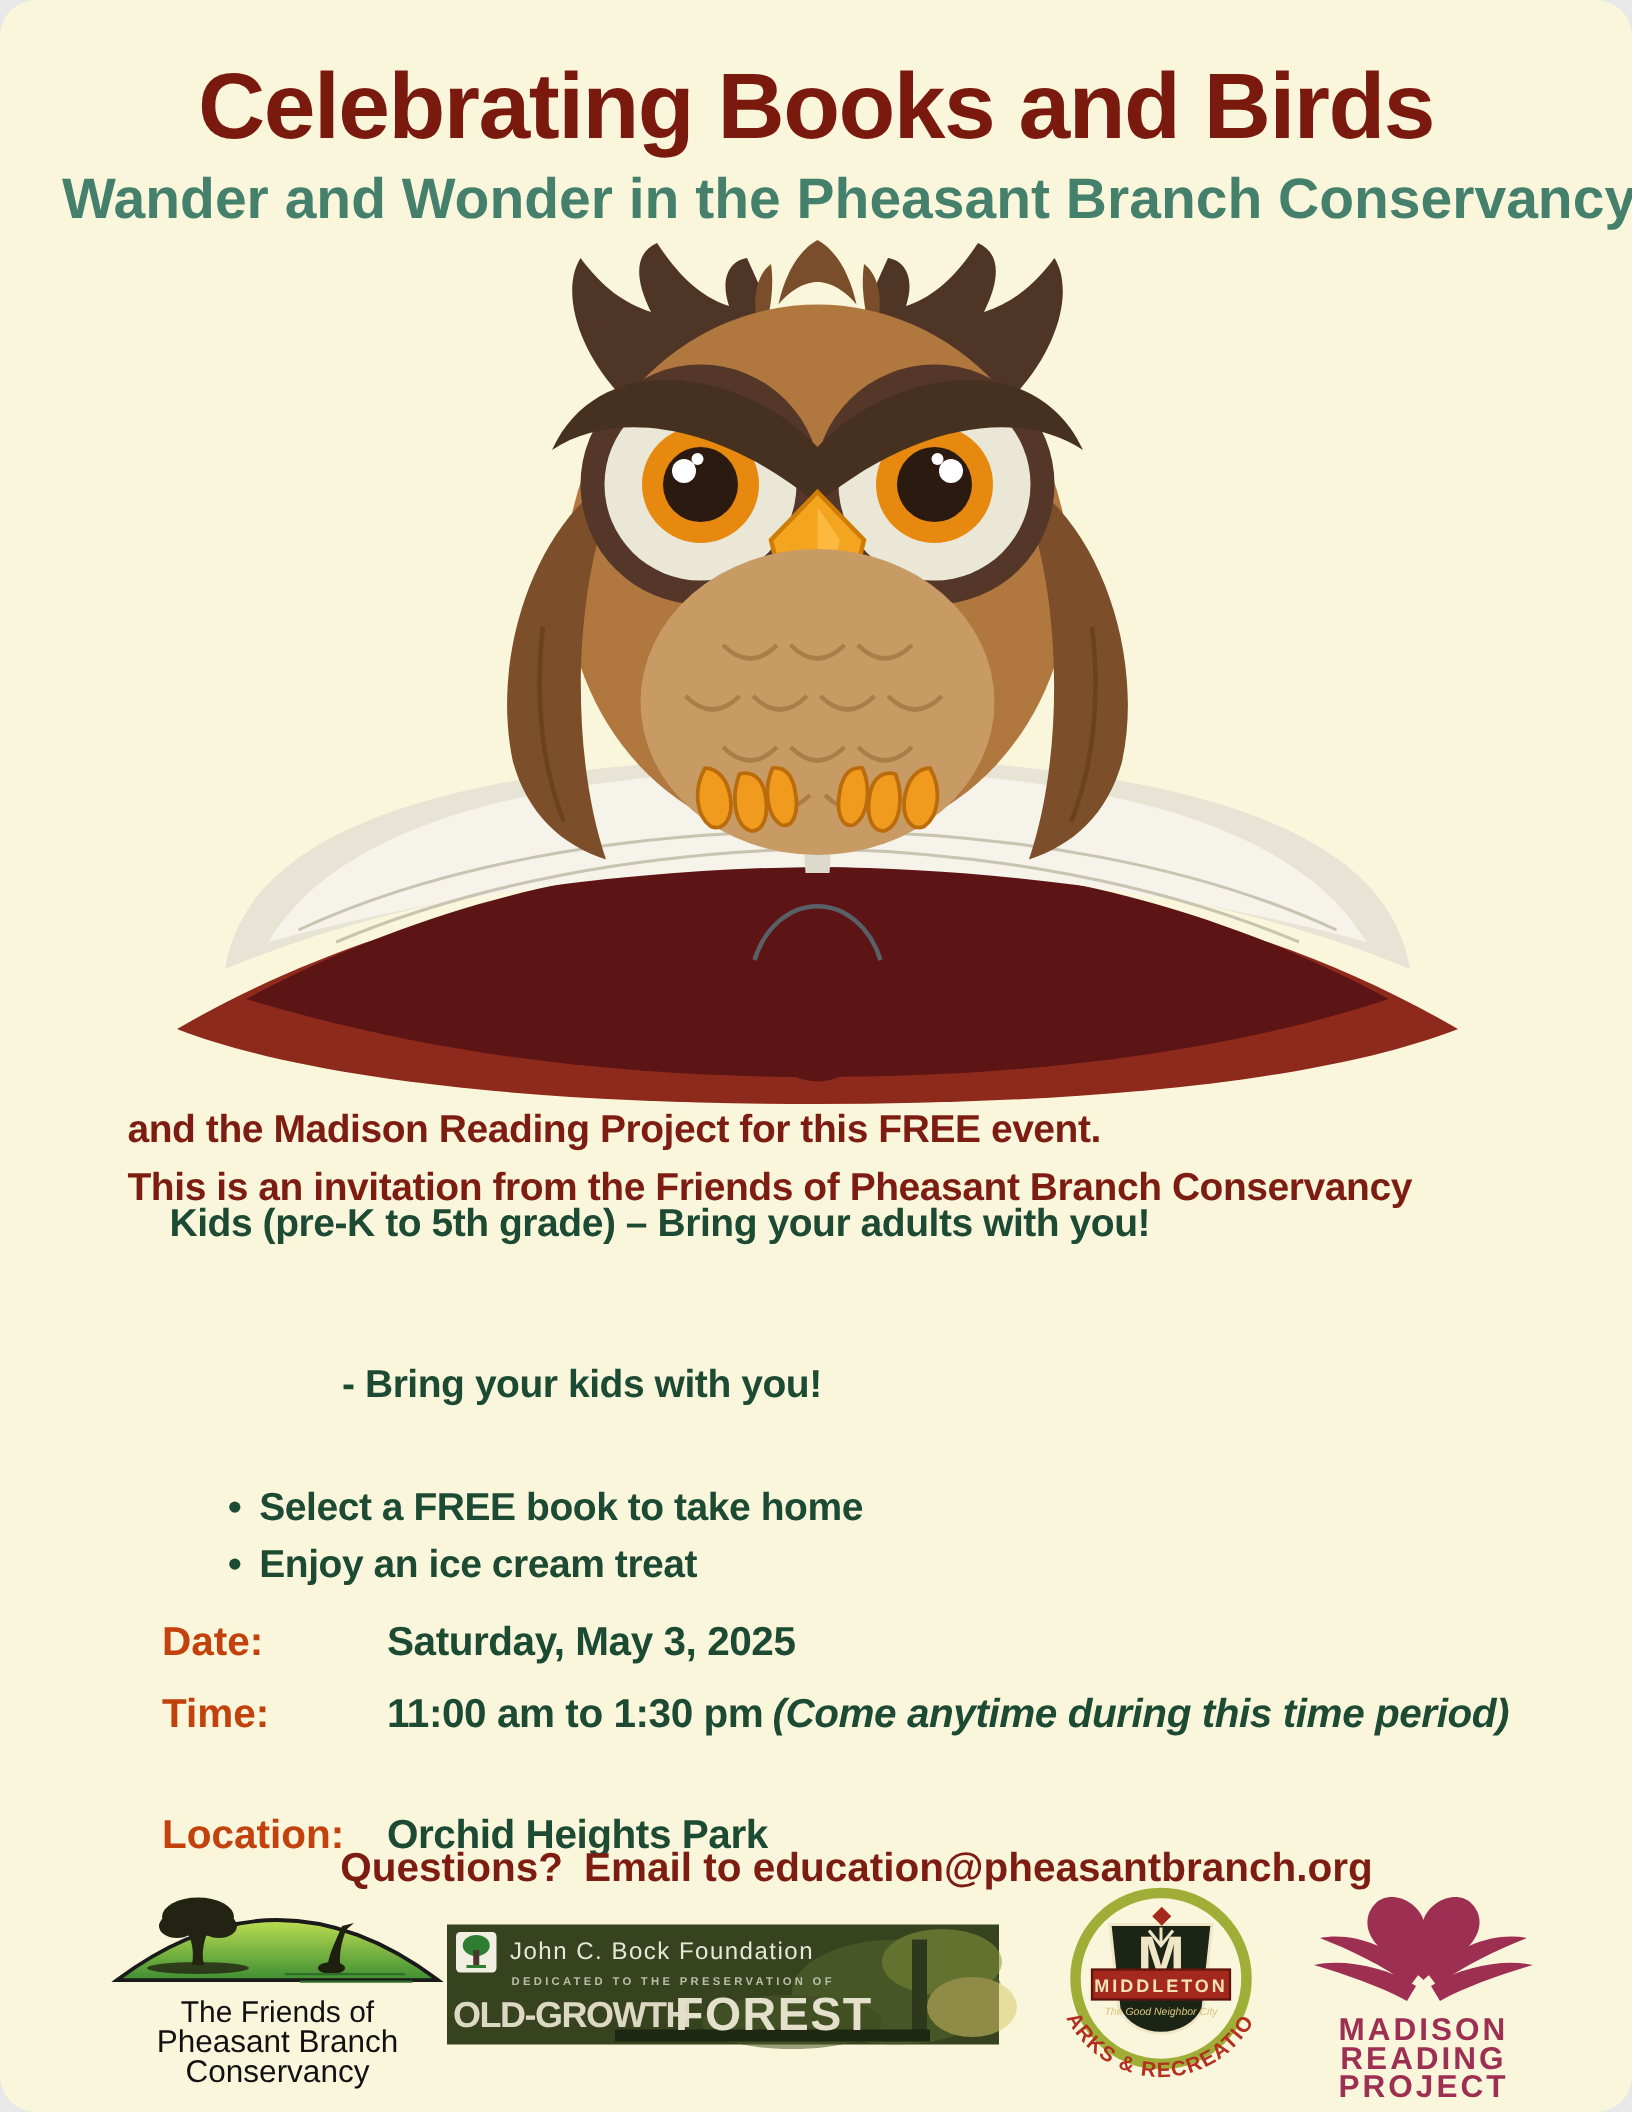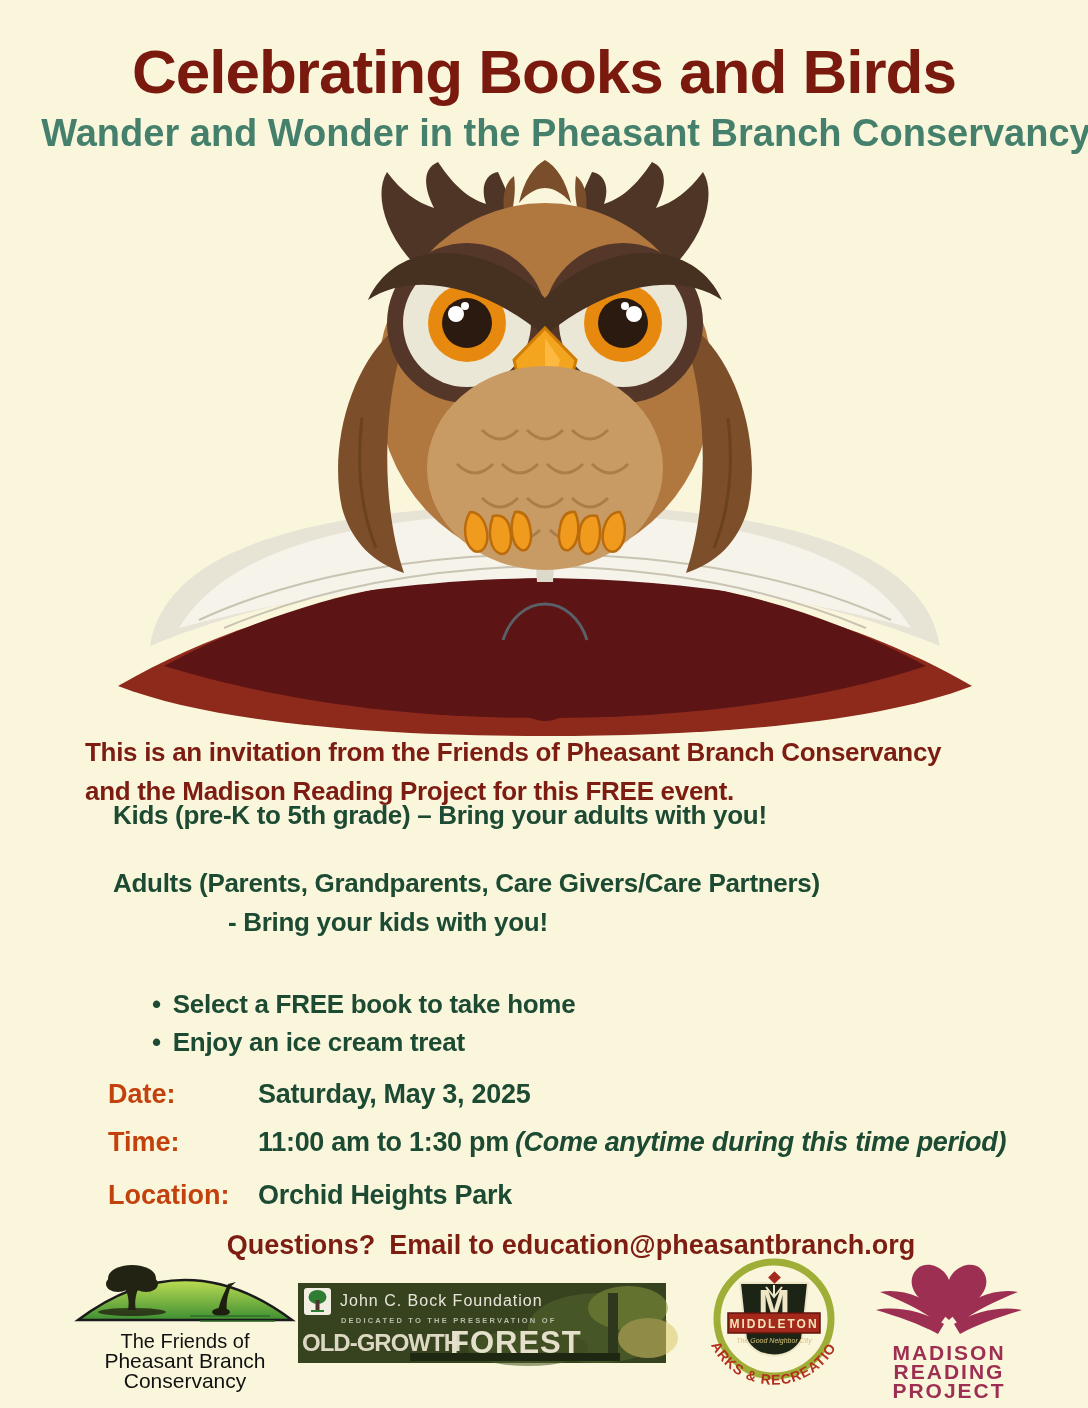--- a/index.html
+++ b/index.html
@@ -1,19 +1,20 @@
 <!DOCTYPE html>
 <html><head>
 <meta charset="utf-8">
 <style>
   html,body{margin:0;padding:0;background:#e8e8e8;}
   .flyer{
     position:relative;width:1088px;height:1408px;margin:0 auto;
     background:#faf6dc;overflow:hidden;
     font-family:"Liberation Sans",sans-serif;
+    border-radius:24px;
   }
   .abs{position:absolute;}
   .title{
     top:36px;left:0;width:100%;text-align:center;
     font-size:62px;font-weight:700;letter-spacing:-1px;color:#7a190e;
   }
   .subtitle{
     top:112px;left:0;width:100%;text-align:center;
     font-size:38px;font-weight:700;color:#44806b;letter-spacing:0;padding-left:22px;
   }
@@ -123,42 +124,41 @@
         <g transform="translate(486,350) scale(-1,1)">
           <path d="M-30,4 C-38,18 -36,36 -26,43 C-18,46 -11,38 -13,24 C-15,12 -21,4 -30,4 Z"></path>
           <path d="M-7,8 C-13,24 -10,43 1,46 C9,46 13,36 10,21 C8,10 1,6 -7,8 Z"></path>
           <path d="M15,4 C9,18 11,36 21,42 C29,44 33,33 30,19 C28,8 23,3 15,4 Z"></path>
         </g>
       </g>
     </g>
   </svg>
 
   <div class="abs invitation">
+    <div>and the Madison Reading Project for this FREE event.</div>
     <div>This is an invitation from the Friends of Pheasant Branch Conservancy</div>
-    <div>and the Madison Reading Project for this FREE event.</div>
   </div>
 
   <div class="abs lead-line green kids-line"><span>Kids</span><span> (pre-K to 5th grade) – Bring your adults with you!</span></div>
 
-  <div class="abs lead-line green adults-line"><span>Adults</span><span> (Parents, Grandparents, Care Givers/Care Partners)</span></div>
 
   <div class="abs lead-line green adults-line2">- Bring your kids with you!</div>
 
   <div class="abs bullet-row" style="top:989px;"><span class="bullet-dot">•</span><span>Select a FREE book to take home</span></div>
   <div class="abs bullet-row" style="top:1027px;"><span class="bullet-dot">•</span><span>Enjoy an ice cream treat</span></div>
 
   <div class="abs detail-row" style="top:1079px;">
     <span class="dlabel">Date:</span>
     <span class="dvalue"><span>Saturday, May 3, 2025</span></span>
   </div>
   <div class="abs detail-row" style="top:1127px;">
     <span class="dlabel">Time:</span>
     <span class="dvalue"><span>11:00 am to 1:30 pm</span><span class="dnote">(Come anytime during this time period)</span></span>
   </div>
-  <div class="abs detail-row" style="top:1180px;">
+  <div class="abs detail-row" style="top:1208px;">
     <span class="dlabel">Location:</span>
     <span class="dvalue"><span>Orchid Heights Park</span></span>
   </div>
 
   <div class="abs questions"><span class="q-bold">Questions?</span><span>Email to education@pheasantbranch.org</span></div>
 
   <svg class="abs logo" style="left:70px;top:1258px;" width="230" height="140" viewBox="0 0 230 140">
     <defs>
       <linearGradient id="hillg" x1="0" y1="0" x2="0" y2="1">
         <stop offset="0" stop-color="#bcdc52"></stop>

